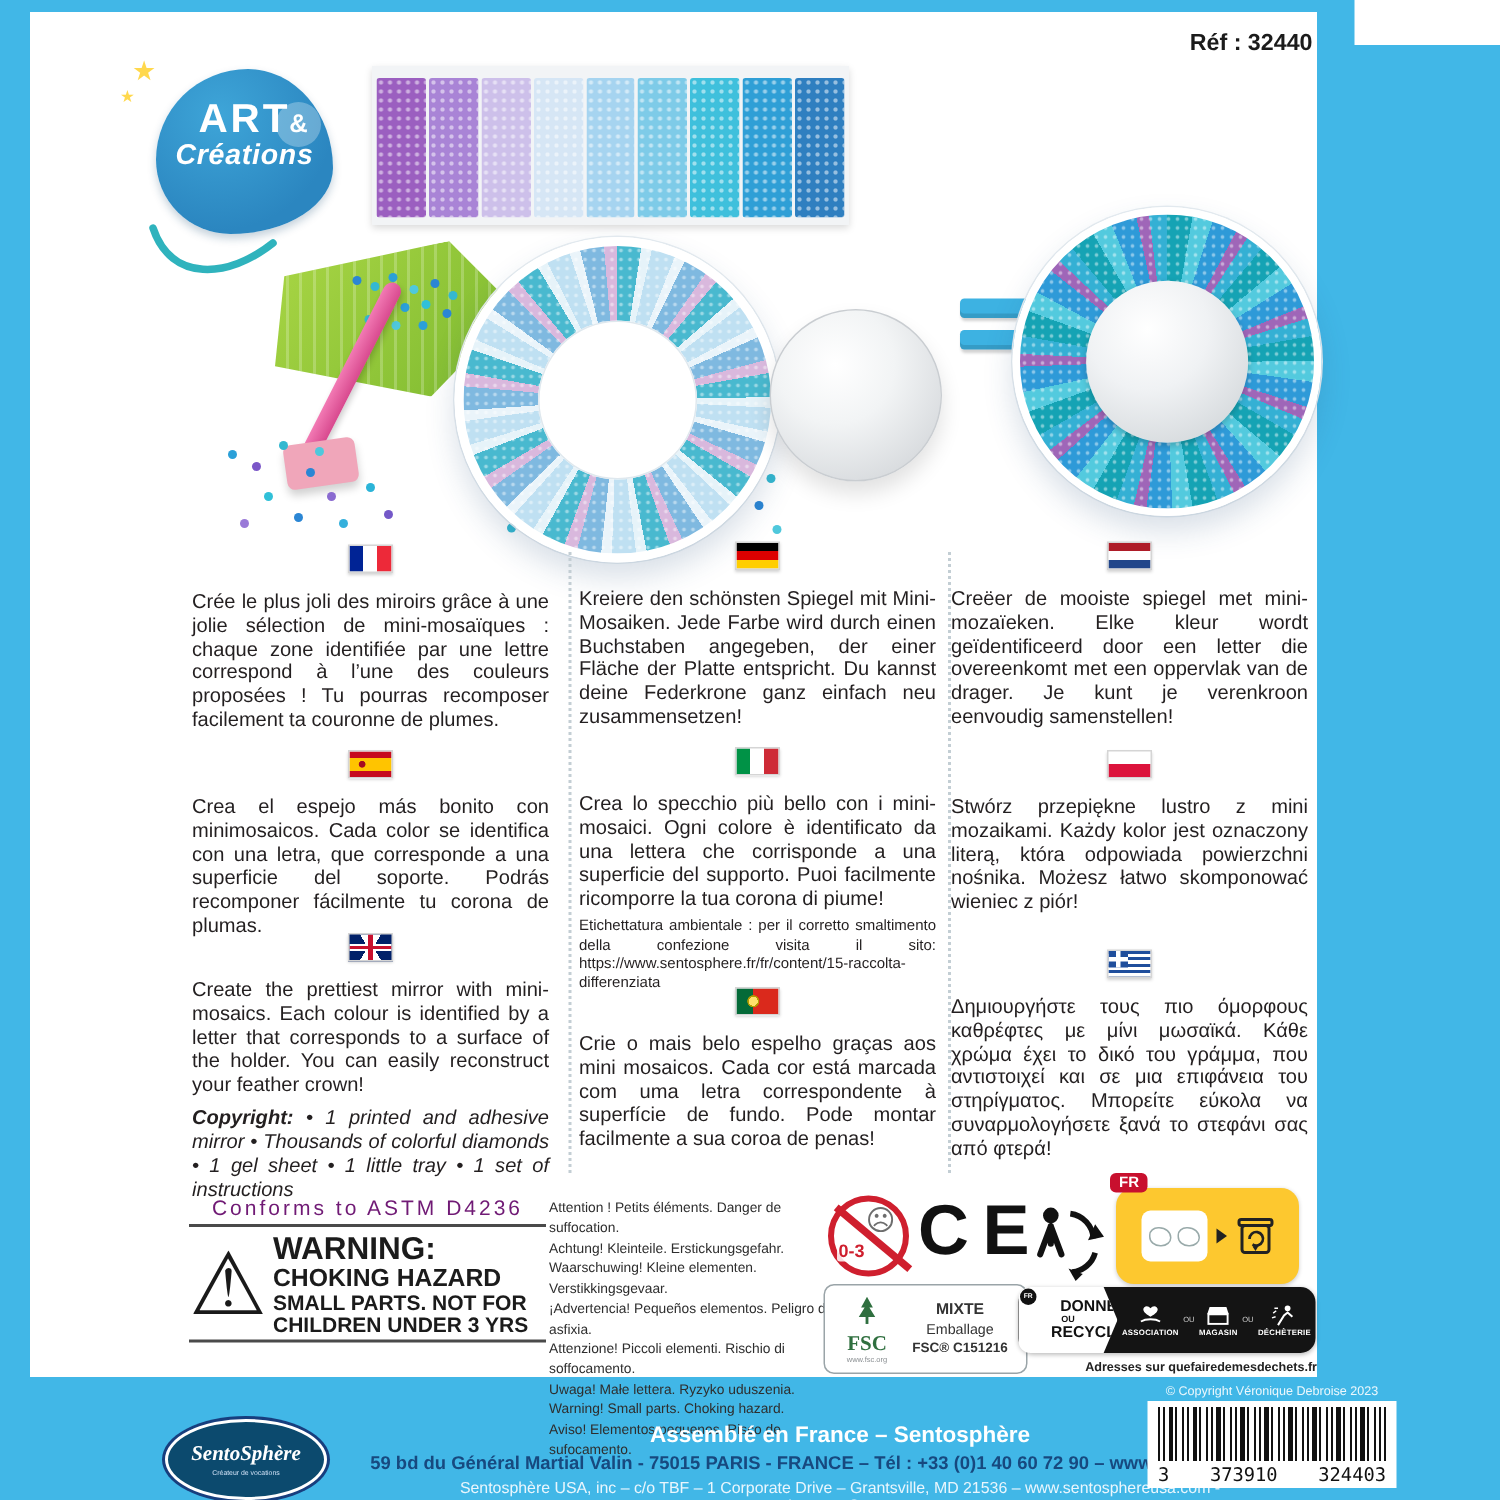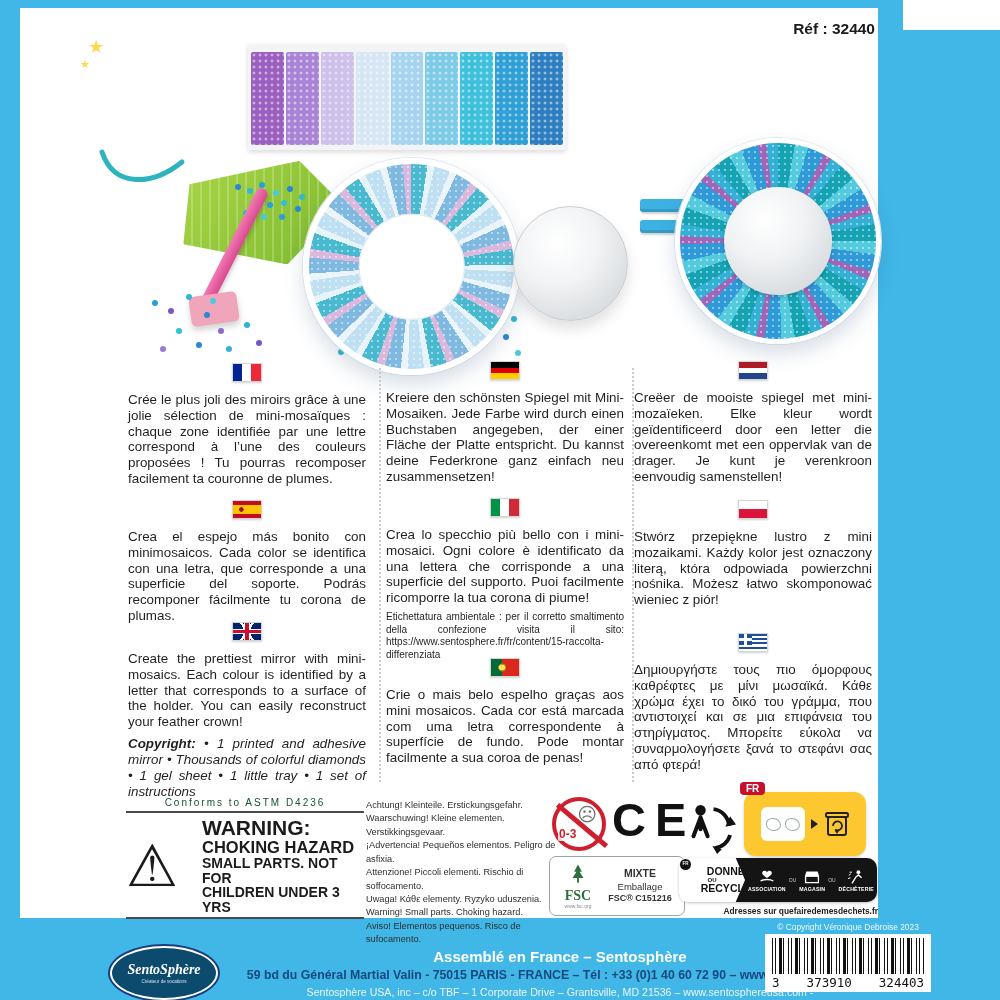--- a/index.html
+++ b/index.html
@@ -113,25 +113,25 @@
     linear-gradient(#fff,#fff) 0 4px/13px 3px no-repeat,
     linear-gradient(#1f4e9c,#1f4e9c) 0 0/13px 11px no-repeat,
     repeating-linear-gradient(#1f4e9c 0 2.1px,#fff 2.1px 4.2px);}
   .contents{font-size:12.8px;line-height:1.22;text-align:justify;margin-top:9px;color:#231f20;}
   .contents b{font-style:italic;}
   .contents i{font-weight:500;}
   .eco{font-size:10px !important;line-height:1.25 !important;margin-top:5px !important;color:#2c2c2c;}
 
   
   .astm-block{left:126px;top:797px;width:238px;color:#1b1b1b;}
-  .astm-title{font-size:10px;letter-spacing:2px;color:#14532d;text-align:center;}
+  .astm-title{font-size:14px;letter-spacing:2px;color:#701a75;text-align:center;}
   .astm-line{border-top:2px solid #4a4a4a;margin-top:3px;}
   .warn-row{display:flex;align-items:center;margin-top:4px;}
   .warn-tri{font-family:"DejaVu Sans",sans-serif;font-size:58px;line-height:1;color:#1a1a1a;}
-  .warn-col{margin-left:24px;line-height:1.04;}
+  .warn-col{margin-left:4px;line-height:1.04;}
   .warn-title{font-size:21px;font-weight:800;}
   .warn-sub{font-size:16.5px;font-weight:700;}
   .warn-line{font-size:14px;font-weight:600;}
   .small-warnings{left:366px;top:799px;width:196px;font-size:9.2px;line-height:1.46;color:#2e2e2e;}
 
   .age{left:552px;top:797px;width:54px;height:54px;border:4px solid #cf1f2e;border-radius:50%;
     box-sizing:border-box;background:#fff;}
   .age-face{position:absolute;right:5px;top:2px;font-family:"DejaVu Sans",sans-serif;font-size:19px;color:#6d6d6d;}
   .age-slash{position:absolute;left:-6px;top:22px;width:64px;height:5px;background:#cf1f2e;transform:rotate(40deg);}
   .age-num{position:absolute;left:2px;bottom:6px;font-size:12px;font-weight:bold;color:#cf1f2e;
@@ -193,20 +193,25 @@
   .bar-digits{display:flex;justify-content:space-between;font-size:12.5px;color:#111;
     font-family:"DejaVu Sans Mono",monospace;margin-top:1px;}
 </style>
 </head>
 <body>
 
 <div class="stage">
   <div class="abs panel"></div>
   <div class="abs corner-tab"></div>
 
+  <div class="abs logo-blob">
+    <div class="logo-top">ART</div>
+    <div class="logo-bottom">Créations</div>
+    <div class="amp-circle">&amp;</div>
+  </div>
   <span class="abs sparkle sp1">★</span>
   <span class="abs sparkle sp2">★</span>
   <span class="abs sparkle sp3">★</span>
   <svg class="abs" style="left:96px;top:148px" width="90" height="46">
     <path d="M6 4 C 18 40, 56 38, 86 14" stroke="#2fb3bd" stroke-width="5" fill="none" stroke-linecap="round"></path>
   </svg>
   <div class="abs ref">Réf : 32440</div>
 
   <div class="abs bags">
     <span class="cell c1"></span>
@@ -286,25 +291,26 @@
         <div class="warn-title">WARNING:</div>
         <div class="warn-sub">CHOKING HAZARD</div>
         <div class="warn-line">SMALL PARTS. NOT FOR</div>
         <div class="warn-line">CHILDREN UNDER 3 YRS</div>
       </div>
     </div>
     <div class="astm-line"></div>
   </div>
 
   <div class="abs small-warnings">
+    <div>Attention ! Petits éléments. Danger de suffocation.</div>
     <div>Achtung! Kleinteile. Erstickungsgefahr.</div>
     <div>Waarschuwing! Kleine elementen. Verstikkingsgevaar.</div>
     <div>¡Advertencia! Pequeños elementos. Peligro de asfixia.</div>
     <div>Attenzione! Piccoli elementi. Rischio di soffocamento.</div>
-    <div>Uwaga! Κάθε elementy. Ryzyko uduszenia.</div>
+    <div>Uwaga! Małe lettera. Ryzyko uduszenia.</div>
     <div>Warning! Small parts. Choking hazard.</div>
     <div>Aviso! Elementos pequenos. Risco de sufocamento.</div>
   </div>
 
   <div class="abs age">
     <span class="age-face">☹</span>
     <span class="age-slash"></span>
     <span class="age-num">0-3</span>
   </div>
   <div class="abs ce">CE</div>

